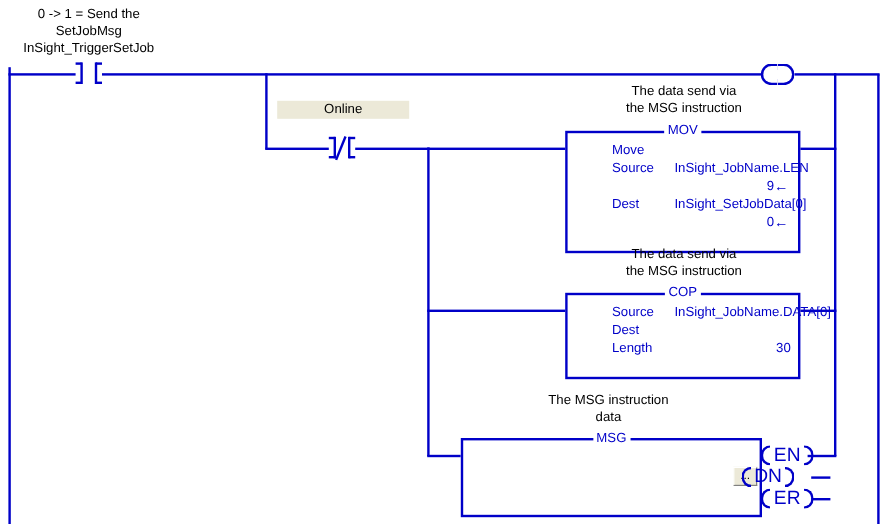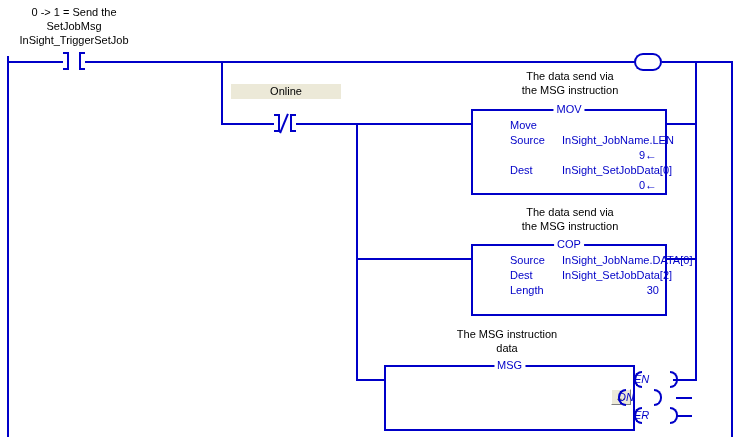--- a/index.html
+++ b/index.html
@@ -186,25 +186,24 @@
     border-radius: 8px 0 0 8px;
   }
   .term .tr2 {
     right: 0;
     border-left: none;
     border-radius: 0 8px 8px 0;
   }
   .term .tlab {
     position: absolute;
     left: 0; right: 0; top: 0;
-    text-align: left;
+    text-align: center;
     line-height: 17px;
     color: #0000c8;
-    font-size: 11px;
-    font-style: italic;
+    font-size: 16px;
   }
 
   
   .browse-btn {
     position: absolute;
     width: 20px;
     height: 16px;
     background: #ece9d8;
     border-top: 1px solid #ffffff;
     border-left: 1px solid #ffffff;
@@ -268,21 +267,21 @@
   <div class="wire-h" style="left:665px; top:123px; width:32px;"></div>
 
   <div class="wire-h" style="left:356px; top:258px; width:117px;"></div>
   <div class="wire-h" style="left:665px; top:258px; width:32px;"></div>
 
   <div class="wire-h" style="left:356px; top:379px; width:28px;"></div>
   <div class="wire-h" style="left:673px; top:379px; width:24px;"></div>
 
   <div class="comment" style="left:500px; top:69px; width:140px;">The data send via
 the MSG instruction</div>
-  <div class="block" style="left:471px; top:109px; width:196px; height:86px;">
+  <div class="block" style="left:471px; top:109px; width:196px; height:102px;">
     <div class="block-title">MOV</div>
     <div class="block-rows">
       <div class="brow">
         <span class="bk" style="min-width:0;">Move</span>
       </div>
       <div class="brow">
         <span class="bk">Source</span>
         <span class="bv">InSight_JobName.LEN</span>
       </div>
       <div class="brow valrow">
@@ -304,21 +303,20 @@
 the MSG instruction</div>
   <div class="block" style="left:471px; top:244px; width:196px; height:72px;">
     <div class="block-title">COP</div>
     <div class="block-rows">
       <div class="brow">
         <span class="bk">Source</span>
         <span class="bv">InSight_JobName.DATA[0]</span>
       </div>
       <div class="brow">
         <span class="bk">Dest</span>
-        <span class="bv">InSight_SetJobData[2]</span>
       </div>
       <div class="brow">
         <span class="bk">Length</span>
         <span class="bv">30</span>
       </div>
     </div>
   </div>
 
   <div class="comment" style="left:437px; top:327px; width:140px;">The MSG instruction
 data</div>

